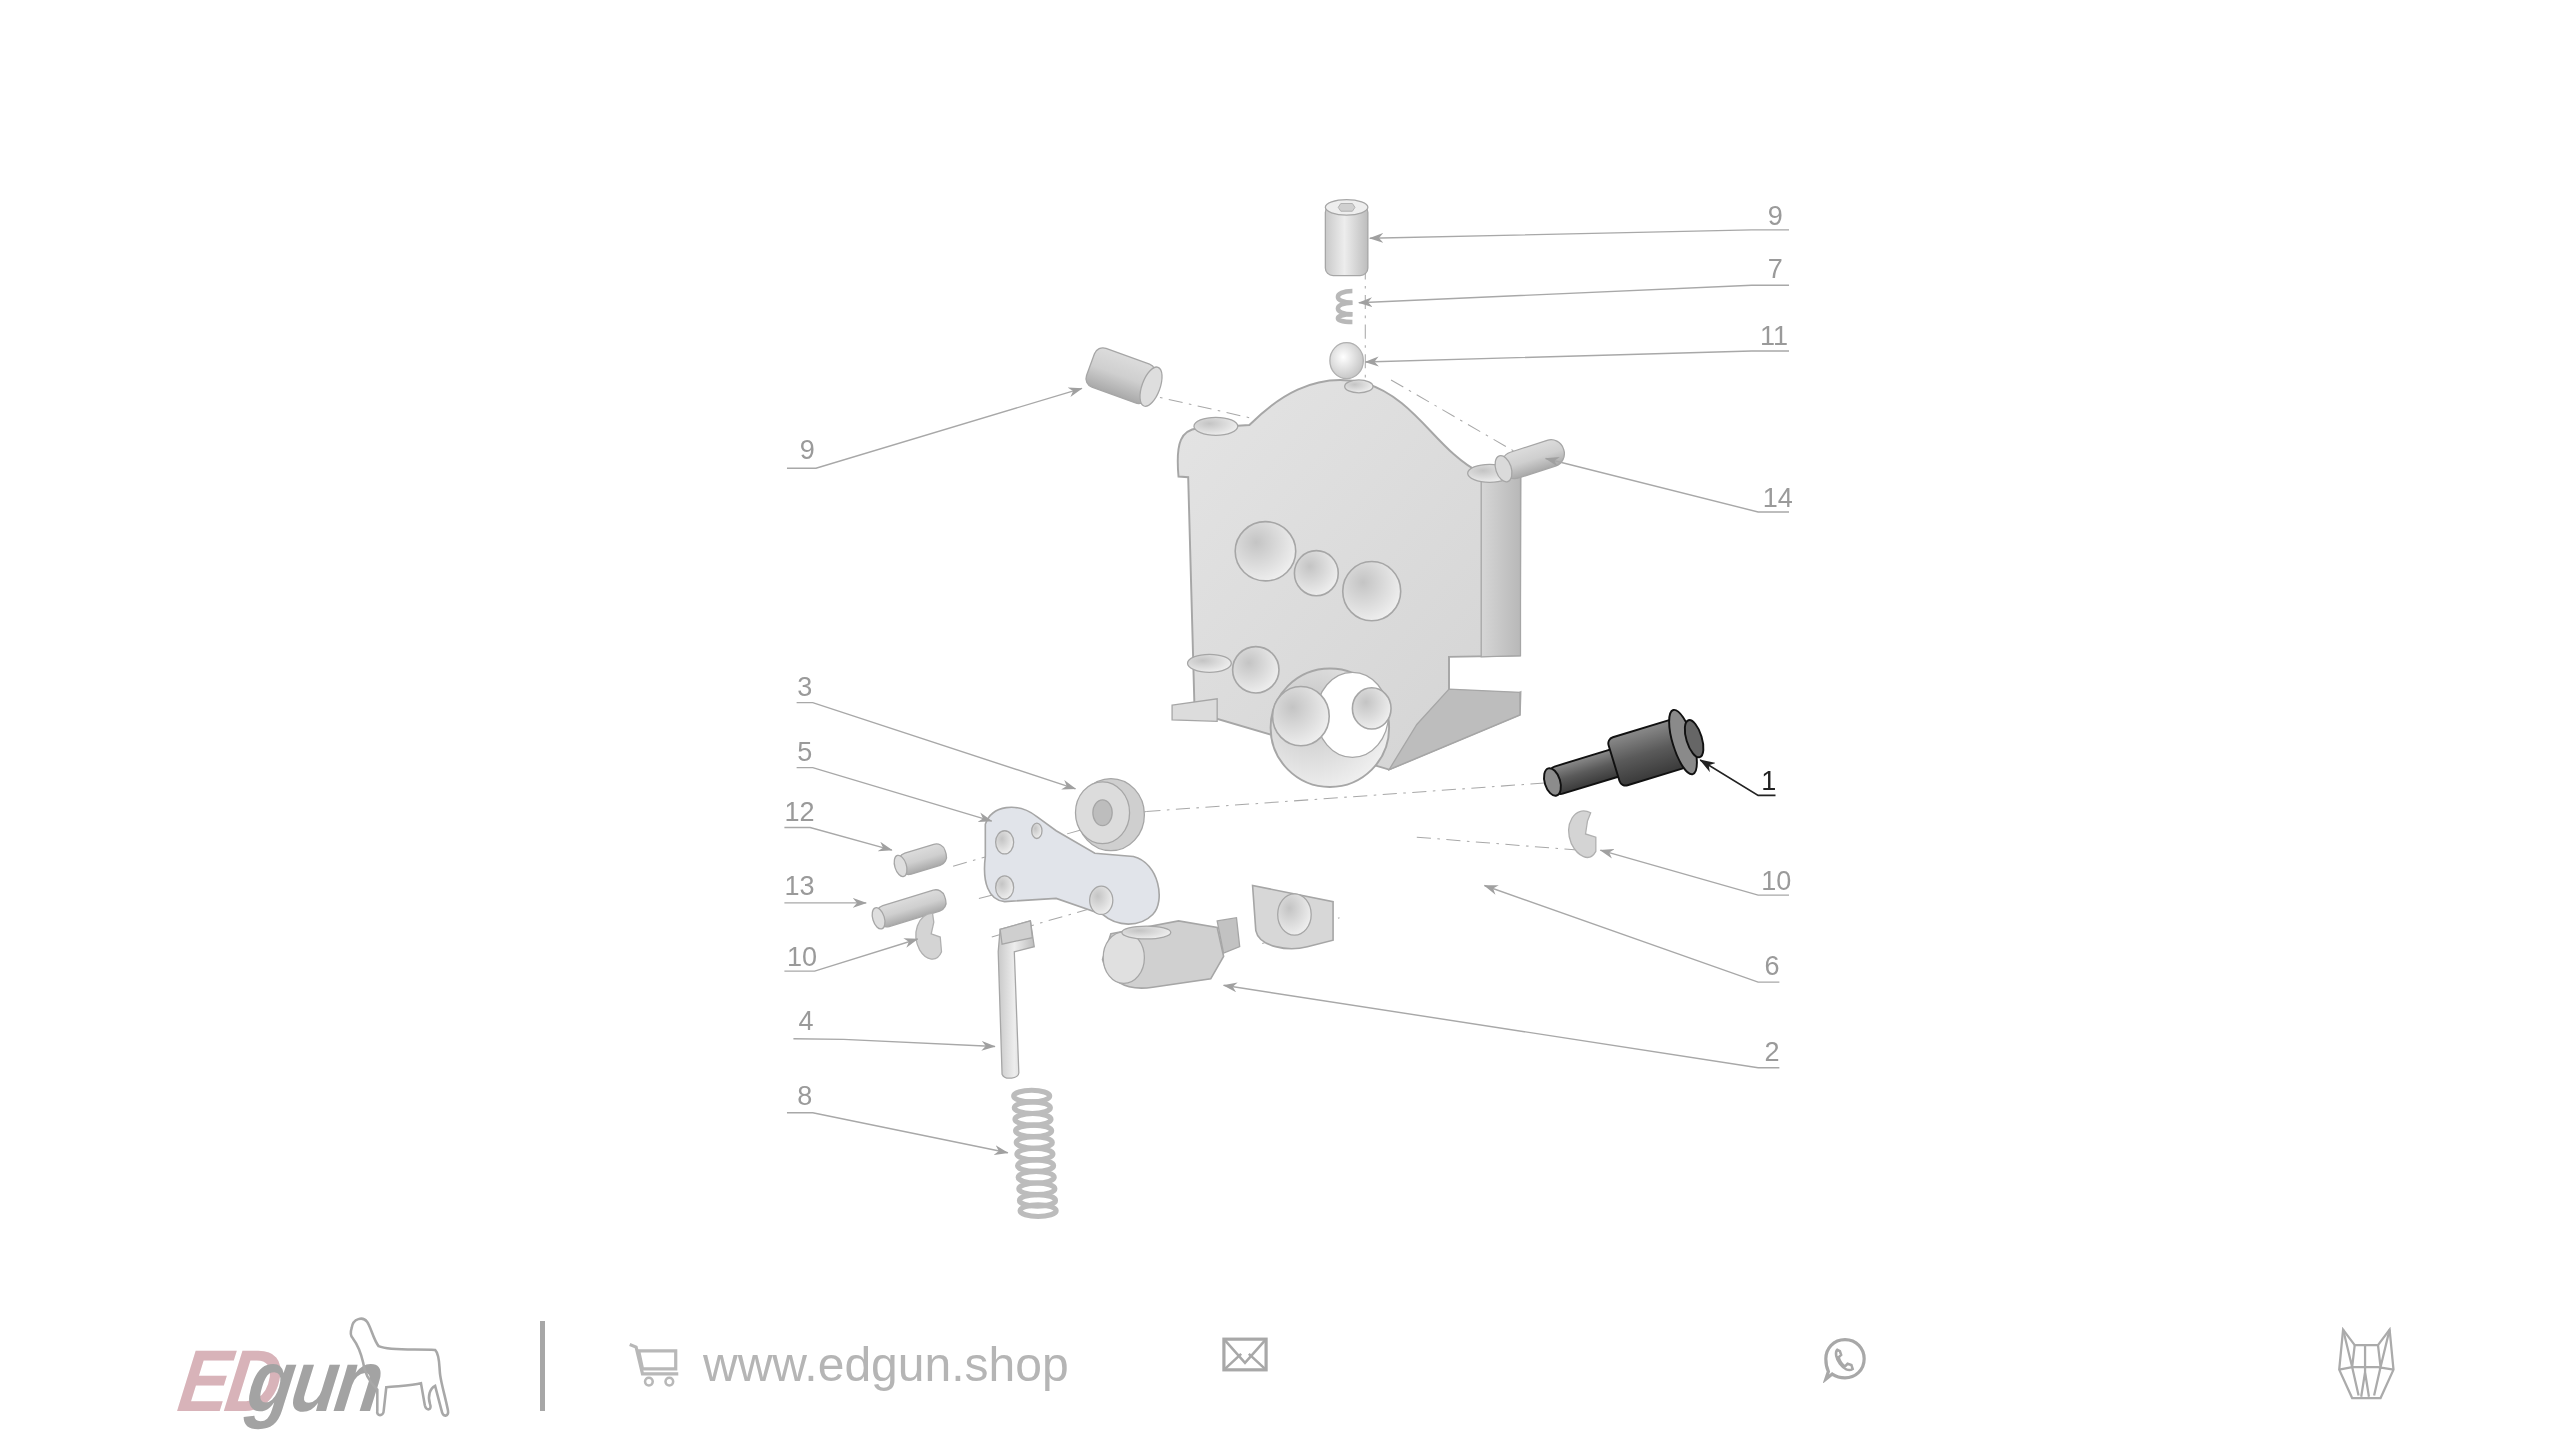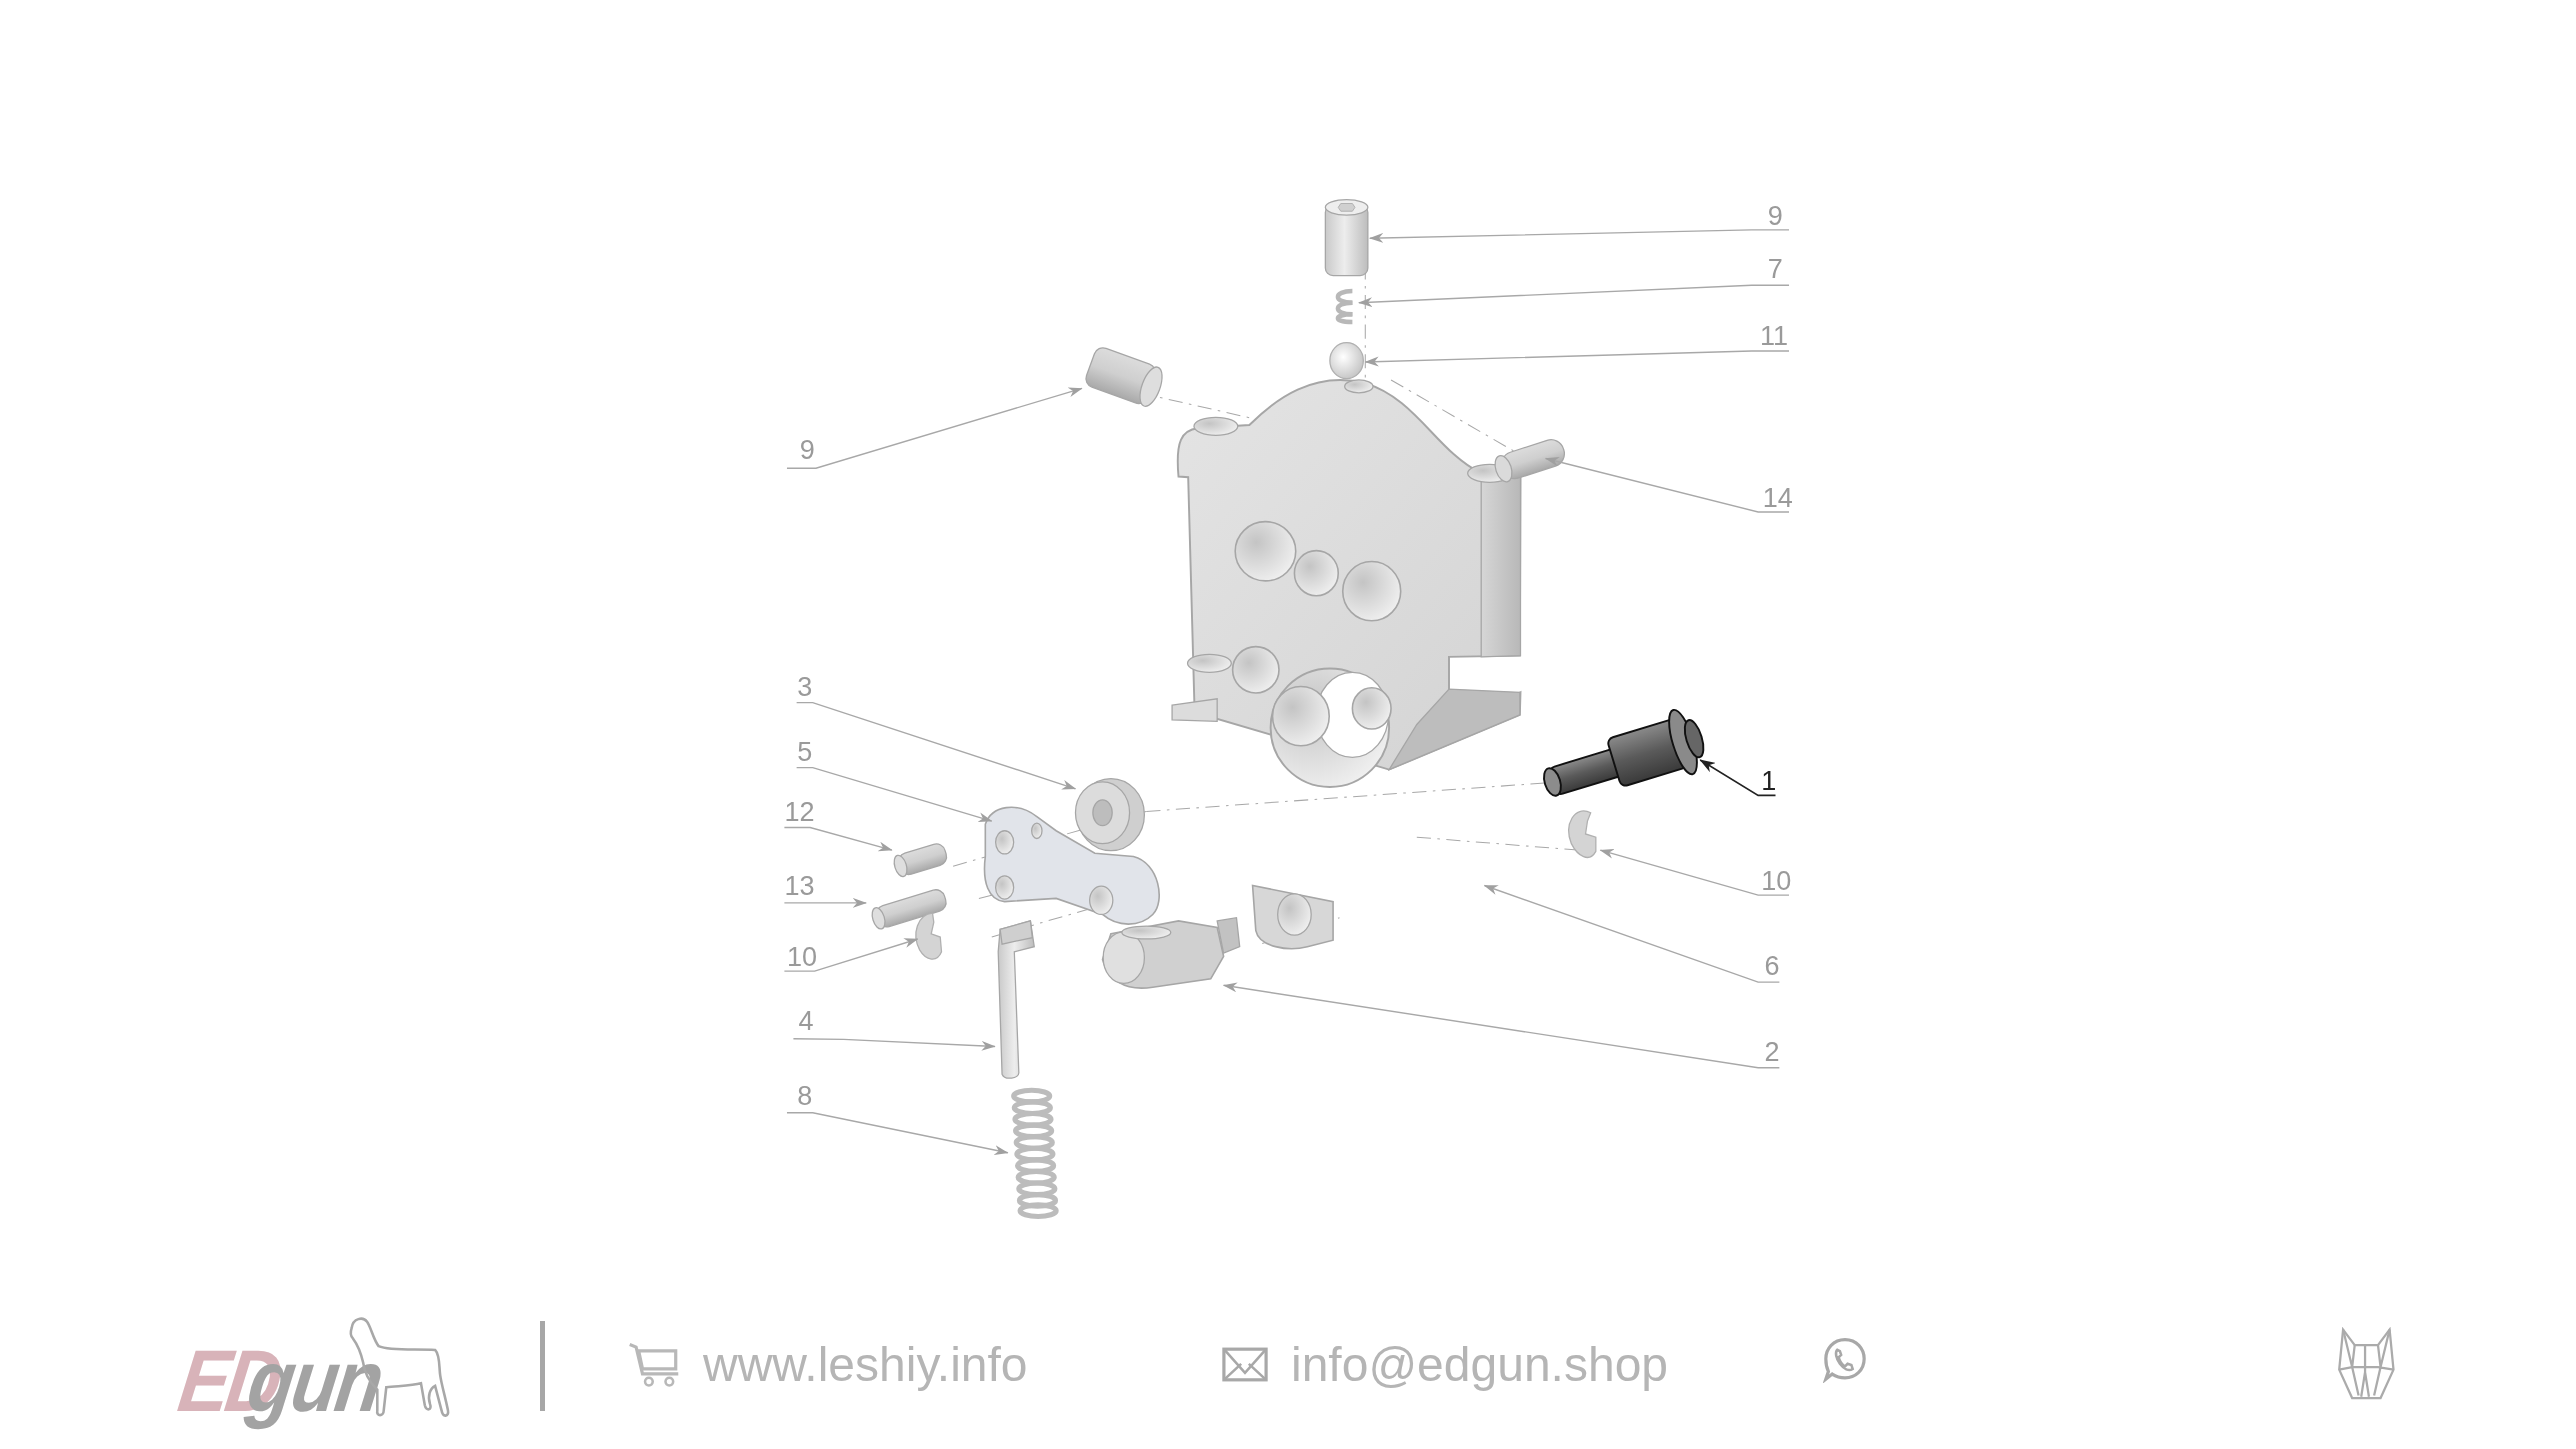--- a/index.html
+++ b/index.html
@@ -267,30 +267,29 @@
 
 <div class="footer-sep"></div>
 
 <div class="footer-item" style="left:628px; top:1337px;">
   <svg class="icon" width="52" height="46" viewBox="0 0 80 72">
     <path d="M2,4 L12,8 L22,50 L78,50" fill="none" stroke="#b8b8b8" stroke-width="5"></path>
     <path d="M16,14 L74,14 L74,42 L22,42 Z" fill="none" stroke="#b8b8b8" stroke-width="5"></path>
     <circle cx="32" cy="62" r="6" fill="none" stroke="#b8b8b8" stroke-width="4"></circle>
     <circle cx="64" cy="62" r="6" fill="none" stroke="#b8b8b8" stroke-width="4"></circle>
   </svg>
-  <span>www.leshiy.info</span>
+  <span>www.edgun.shop</span>
 </div>
 
 <div class="footer-item" style="left:1222px; top:1337px;">
   <svg class="icon" width="46" height="35" viewBox="0 0 72 54">
     <rect x="3" y="3" width="66" height="48" fill="none" stroke="#a8a8a8" stroke-width="5"></rect>
     <path d="M3,3 L36,40 L69,3" fill="none" stroke="#a8a8a8" stroke-width="4"></path>
     <path d="M3,51 L30,26 M69,51 L42,26" fill="none" stroke="#a8a8a8" stroke-width="4"></path>
   </svg>
-  <span>info@edgun.shop</span>
 </div>
 
 <div class="footer-item" style="left:1823px; top:1337px;">
   <svg class="icon" width="44" height="46" viewBox="0 0 68 72">
     <path d="M34,4 C52,4 64,18 64,34 C64,52 50,64 34,64 C26,64 20,62 14,58 L4,66 L8,54 C5,48 4,42 4,34 C4,18 16,4 34,4 Z" fill="none" stroke="#a8a8a8" stroke-width="5"></path>
     <path d="M22,20 C18,24 20,34 26,42 C32,50 40,54 46,50 L44,44 L38,42 L34,46 C30,44 26,38 24,32 L28,28 L26,22 Z" fill="none" stroke="#a8a8a8" stroke-width="4"></path>
   </svg>
 </div>
 
 <svg style="position:absolute; left:2325px; top:1327px;" width="84" height="84" viewBox="0 0 130 130">

